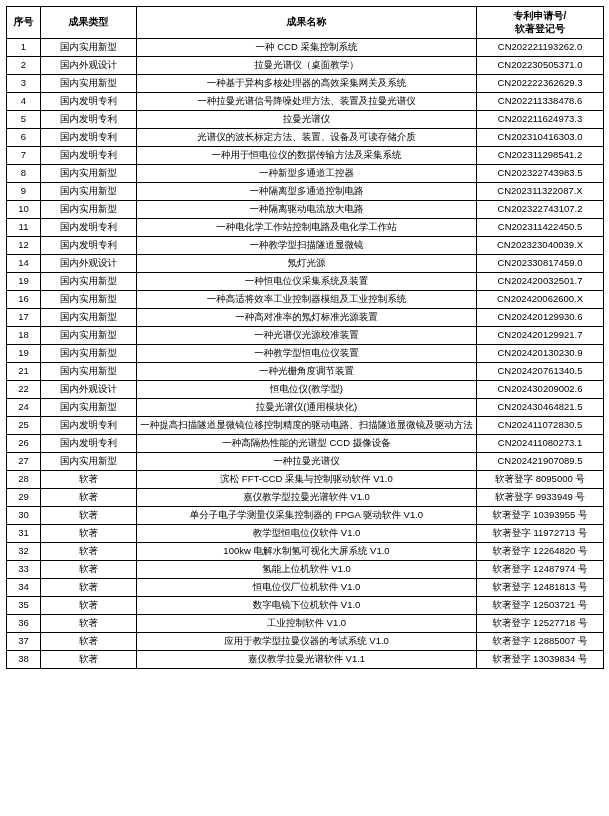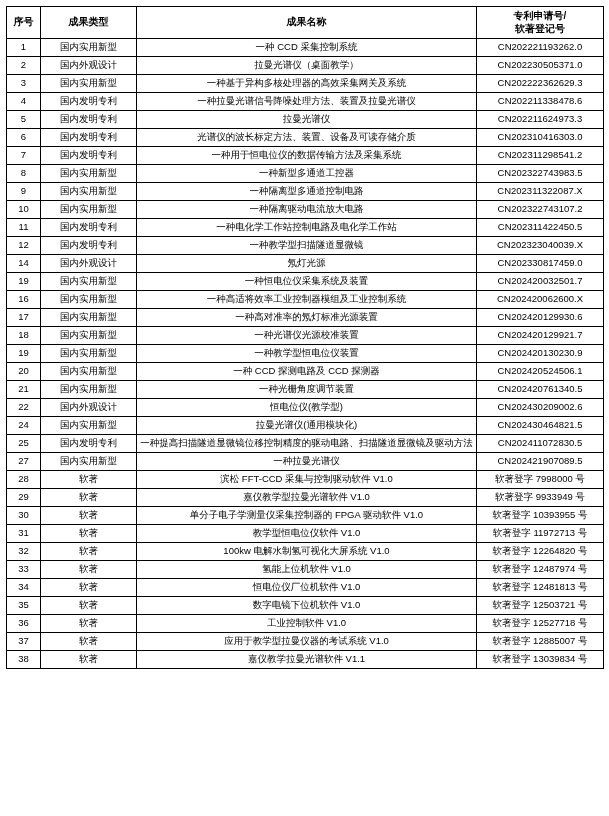--- a/index.html
+++ b/index.html
@@ -177,26 +177,20 @@
           <td class="cell-name">一种光谱仪光源校准装置</td>
           <td class="cell-number">CN202420129921.7</td>
         </tr>
         <tr class="row-tall">
           <td class="cell-index">19</td>
           <td class="cell-type">国内实用新型</td>
           <td class="cell-name">一种教学型恒电位仪装置</td>
           <td class="cell-number">CN202420130230.9</td>
         </tr>
         <tr class="row-tall">
-          <td class="cell-index">20</td>
-          <td class="cell-type">国内实用新型</td>
-          <td class="cell-name">一种 CCD 探测电路及 CCD 探测器</td>
-          <td class="cell-number">CN202420524506.1</td>
-        </tr>
-        <tr class="row-tall">
           <td class="cell-index">21</td>
           <td class="cell-type">国内实用新型</td>
           <td class="cell-name">一种光栅角度调节装置</td>
           <td class="cell-number">CN202420761340.5</td>
         </tr>
         <tr class="row-tall">
           <td class="cell-index">22</td>
           <td class="cell-type">国内外观设计</td>
           <td class="cell-name">恒电位仪(教学型)</td>
           <td class="cell-number">CN202430209002.6</td>
@@ -207,30 +201,36 @@
           <td class="cell-name">拉曼光谱仪(通用模块化)</td>
           <td class="cell-number">CN202430464821.5</td>
         </tr>
         <tr class="row-tall">
           <td class="cell-index">25</td>
           <td class="cell-type">国内发明专利</td>
           <td class="cell-name">一种提高扫描隧道显微镜位移控制精度的驱动电路、扫描隧道显微镜及驱动方法</td>
           <td class="cell-number">CN202411072830.5</td>
         </tr>
         <tr class="row-tall">
+          <td class="cell-index">26</td>
+          <td class="cell-type">国内发明专利</td>
+          <td class="cell-name">一种高隔热性能的光谱型 CCD 摄像设备</td>
+          <td class="cell-number">CN202411080273.1</td>
+        </tr>
+        <tr class="row-tall">
           <td class="cell-index">27</td>
           <td class="cell-type">国内实用新型</td>
           <td class="cell-name">一种拉曼光谱仪</td>
           <td class="cell-number">CN202421907089.5</td>
         </tr>
         <tr class="row-tall">
           <td class="cell-index">28</td>
           <td class="cell-type">软著</td>
           <td class="cell-name">滨松 FFT-CCD 采集与控制驱动软件 V1.0</td>
-          <td class="cell-number">软著登字 7998000 号</td>
+          <td class="cell-number">软著登字 8095000 号</td>
         </tr>
         <tr class="row-tall">
           <td class="cell-index">29</td>
           <td class="cell-type">软著</td>
           <td class="cell-name">嘉仪教学型拉曼光谱软件 V1.0</td>
           <td class="cell-number">软著登字 9933949 号</td>
         </tr>
         <tr class="row-tall">
           <td class="cell-index">30</td>
           <td class="cell-type">软著</td>

